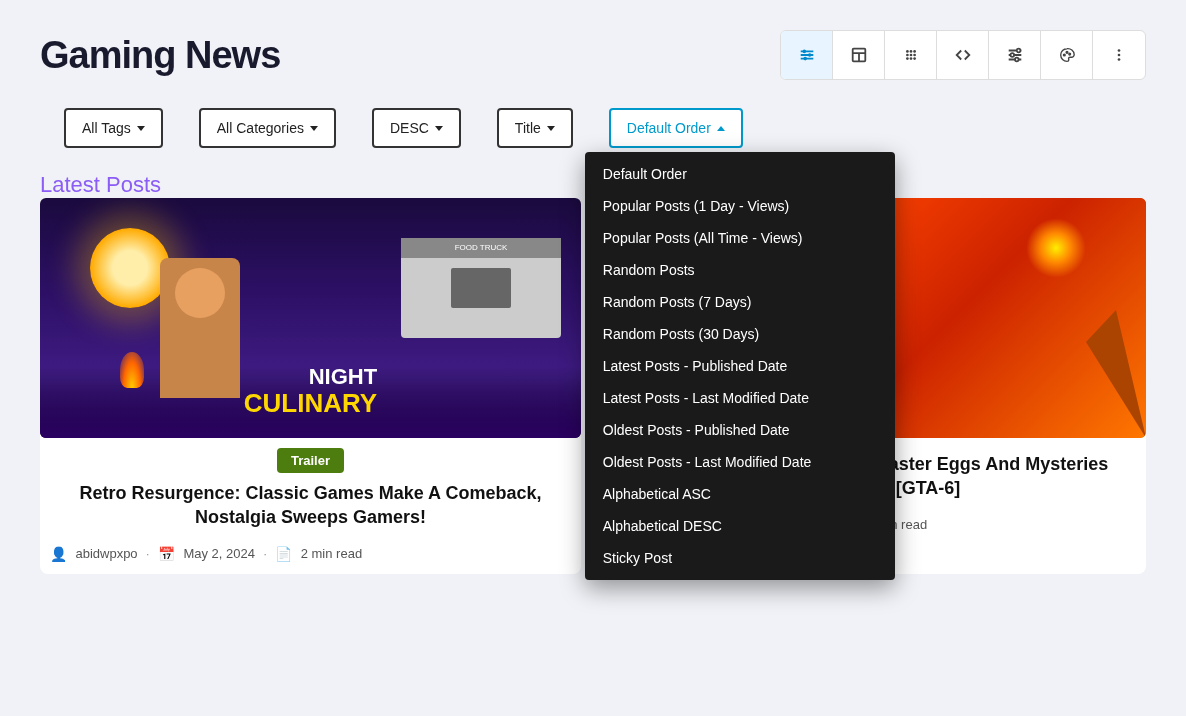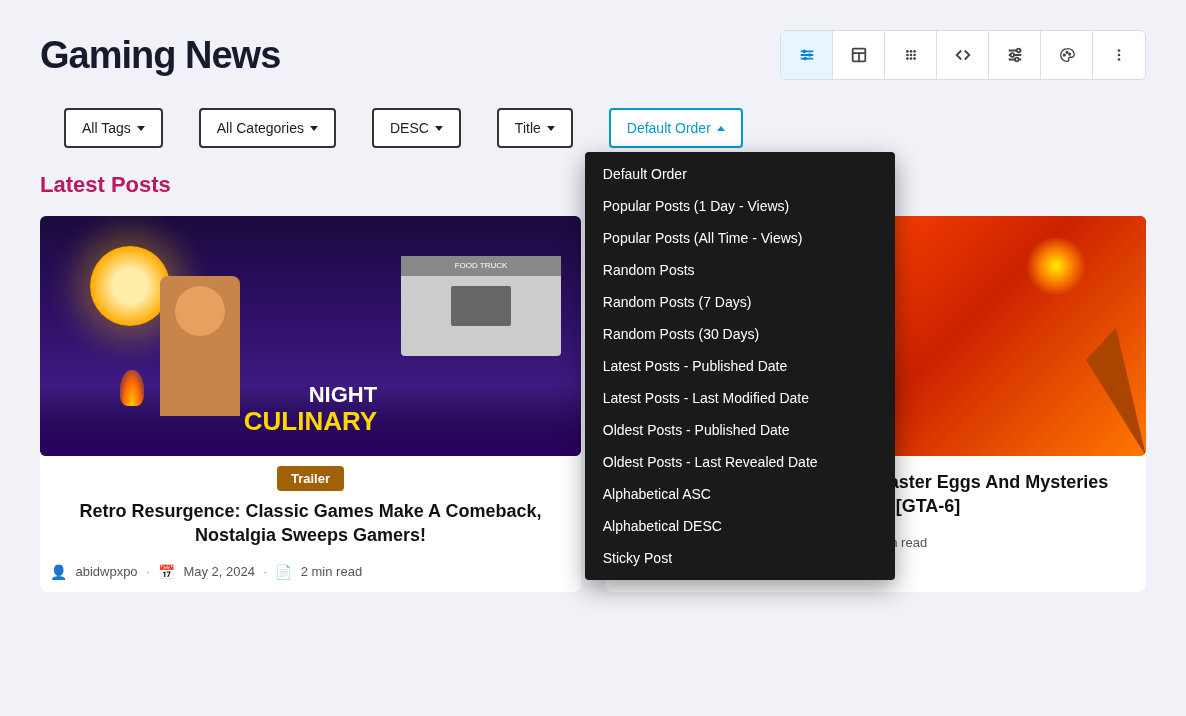--- a/index.html
+++ b/index.html
@@ -92,23 +92,22 @@
       display: inline-block;
       width: 0;
       height: 0;
       border-left: 4px solid transparent;
       border-right: 4px solid transparent;
       border-bottom: 5px solid currentColor;
     }
 
     .section-title {
       font-size: 22px;
-      font-weight: 700;
-      color: #be185d;
-      margin-bottom: 18px;
+      font-weight: 400;
+      color: #8b5cf6;
     }
 
     .posts-grid {
       display: grid;
       grid-template-columns: 1fr 1fr;
       gap: 24px;
       position: relative;
     }
 
     .post-card {
@@ -163,21 +162,21 @@
     }
 
     
     .thumb-2 {
       background: linear-gradient(135deg, #ff6600 0%, #ffaa00 40%, #cc3300 70%, #ff8800 100%);
       position: relative;
     }
 
     .tag-badge {
       display: inline-block;
-      background: #a16207;
+      background: #4d7c0f;
       color: #fff;
       font-size: 13px;
       font-weight: 700;
       padding: 5px 14px;
       border-radius: 4px;
       margin: 10px auto 8px;
       display: flex;
       justify-content: center;
       width: fit-content;
       margin: 10px auto 8px;
@@ -335,21 +334,21 @@
     <div class="dropdown-menu">
       <span class="dropdown-item">Default Order</span>
       <span class="dropdown-item">Popular Posts (1 Day - Views)</span>
       <span class="dropdown-item">Popular Posts (All Time - Views)</span>
       <span class="dropdown-item">Random Posts</span>
       <span class="dropdown-item">Random Posts (7 Days)</span>
       <span class="dropdown-item">Random Posts (30 Days)</span>
       <span class="dropdown-item">Latest Posts - Published Date</span>
       <span class="dropdown-item">Latest Posts - Last Modified Date</span>
       <span class="dropdown-item">Oldest Posts - Published Date</span>
-      <span class="dropdown-item">Oldest Posts - Last Revealed Date</span>
+      <span class="dropdown-item">Oldest Posts - Last Modified Date</span>
       <span class="dropdown-item">Alphabetical ASC</span>
       <span class="dropdown-item">Alphabetical DESC</span>
       <span class="dropdown-item">Sticky Post</span>
     </div>
   </div>
 </div>
 
 <h2 class="section-title">Latest Posts</h2>
 
 <div class="posts-grid">

